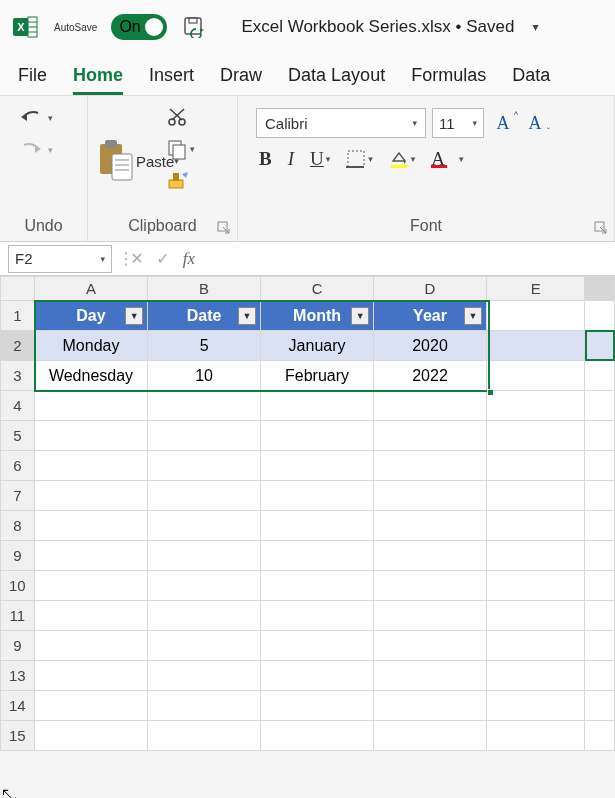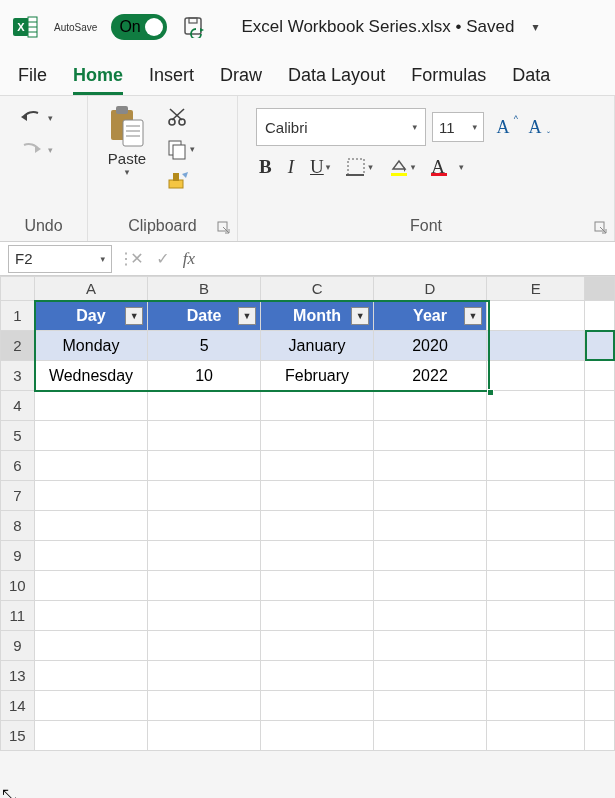--- a/index.html
+++ b/index.html
@@ -22,29 +22,29 @@
   .ribbon { display:flex; background:#f5f5f5; border-bottom:1px solid #d0d0d0; height:146px; }
   .group { border-right:1px solid #e0e0e0; padding:6px 8px 2px 8px; display:flex; flex-direction:column; position:relative; }
   .group-body { flex:1; display:flex; }
   .group-label { text-align:center; font-size:16px; color:#555; padding:2px 0 4px 0; }
   .dlg-launch { position:absolute; right:4px; bottom:4px; width:16px; height:16px; }
   
   .undo-col { display:flex; flex-direction:column; gap:4px; padding:2px 6px; align-items:flex-start; }
   .undo-btn { display:flex; align-items:center; gap:2px; padding:3px 4px; }
   
   .clip-body { display:flex; gap:8px; }
-  .paste-col { display:flex; flex-direction:column; align-items:center; width:62px; padding-top:4px; }
+  .paste-col { display:flex; flex-direction:row; align-items:center; width:62px; padding-top:4px; }
   .paste-icon { width:40px; height:42px; position:relative; }
   .paste-label { font-size:15px; margin-top:2px; }
   .clip-sub { display:flex; flex-direction:column; gap:10px; padding-top:4px; }
   .clip-sub-btn { display:flex; align-items:center; gap:2px; }
   
   .font-body { display:flex; flex-direction:column; gap:8px; padding:6px 10px 0 10px; }
   .font-row1 { display:flex; align-items:center; gap:6px; }
-  .font-sel { width:170px; height:38px; border:1px solid #bbb; background:#fff; display:flex; align-items:center; padding:0 8px; font-size:15px; justify-content:space-between; }
+  .font-sel { width:170px; height:30px; border:1px solid #bbb; background:#fff; display:flex; align-items:center; padding:0 8px; font-size:15px; justify-content:space-between; }
   .size-sel { width:52px; height:30px; border:1px solid #bbb; background:#fff; display:flex; align-items:center; padding:0 6px; font-size:15px; justify-content:space-between; }
   .fsz-btn { width:26px; height:26px; display:flex; align-items:center; justify-content:center; font-size:18px; color:#14599a; }
   .font-row2 { display:flex; align-items:center; gap:10px; }
   .fbtn { display:flex; align-items:center; gap:2px; padding:2px 3px; }
   .fbtn .glyph { font-size:19px; font-family: "Times New Roman", serif; color:#333; }
   .dd { font-size:9px; color:#555; }
   
   .formulabar { display:flex; align-items:center; height:34px; background:#fff; border-bottom:1px solid #d0d0d0; }
   .namebox { width:104px; height:28px; border:1px solid #bbb; margin:0 6px 0 8px; display:flex; align-items:center; justify-content:space-between; padding:0 6px; background:#fff; font-size:15px; }
   .fb-sep { width:6px; height:22px; display:flex; align-items:center; color:#aaa; }

